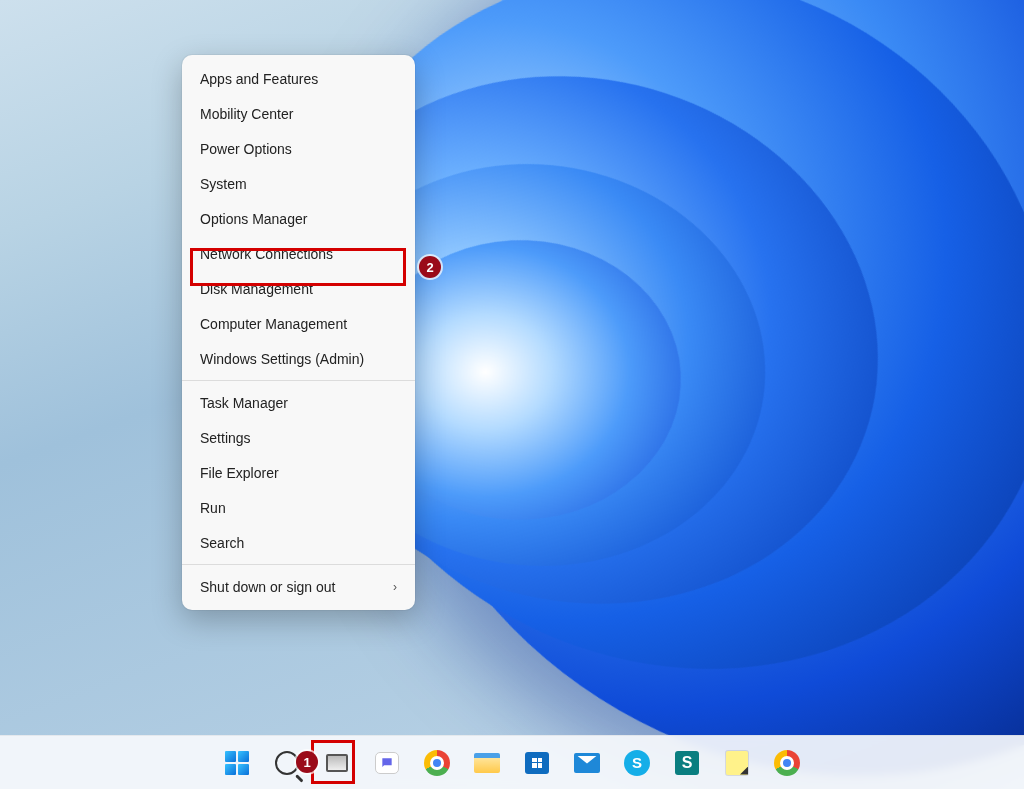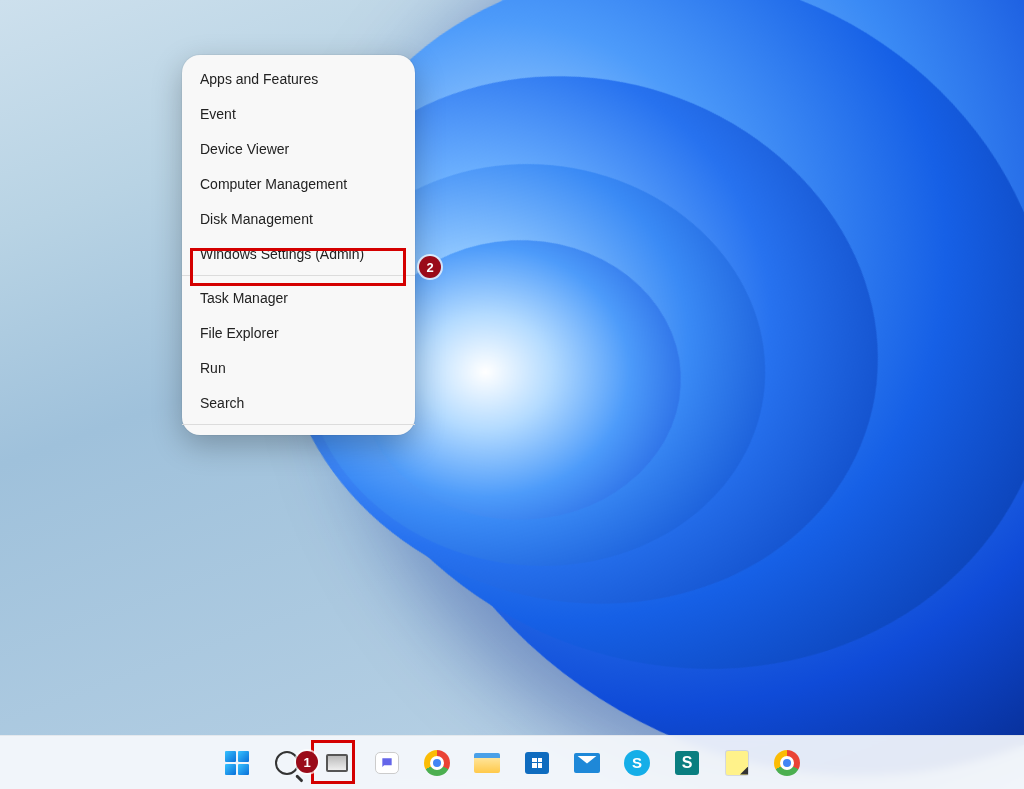--- a/index.html
+++ b/index.html
@@ -21,21 +21,21 @@
   .p4 { width:430px; height:430px; left:320px; top:150px;
         background: radial-gradient(circle at 45% 35%, #ffffff 0%, #8fc7ff 22%, #3a8af5 55%, #1455d3 85%);
         transform: rotate(-36deg) skewX(8deg);}
   .p5 { width:300px; height:300px; left:370px; top:230px;
         background: radial-gradient(circle at 45% 40%, #ffffff 0%, #b4dbff 25%, #4d9bfa 55%, #2262e0 85%);
         transform: rotate(-44deg) skewX(8deg);}
 
   
   .context-menu {
     position:absolute; left:182px; top:55px; width:233px;
-    background:#f8f8f8; border-radius:18px;
+    background:#f8f8f8; border-radius:10px;
     box-shadow:0 10px 30px rgba(0,0,0,.25), 0 0 0 1px rgba(0,0,0,.04);
     padding:6px 0; font-size:14px; color:#222;
   }
   .menu-item {
     position:relative; display:flex; align-items:center; justify-content:space-between;
     height:35px; padding:0 18px; cursor:default;
   }
   .divider { height:1px; background:#dcdcdc; margin:4px 0; }
   .chevron { font-size:12px; color:#555; }
 
@@ -94,48 +94,64 @@
   <div class="petal p3"></div>
   <div class="petal p4"></div>
   <div class="petal p5"></div>
 </div>
 
 <div class="context-menu" id="ctx">
     <div class="menu-item">
       <span>Apps and Features</span>
     </div>
     <div class="menu-item">
-      <span>Event</span>
-    </div>
-    <div class="menu-item">
-      <span>Device Viewer</span>
+      <span>Mobility Center</span>
+    </div>
+    <div class="menu-item">
+      <span>Power Options</span>
+    </div>
+    <div class="menu-item">
+      <span>System</span>
+    </div>
+    <div class="menu-item">
+      <span>Options Manager</span>
+    </div>
+    <div class="menu-item">
+      <span>Network Connections</span>
+    </div>
+    <div class="menu-item">
+      <span>Disk Management</span>
     </div>
     <div class="menu-item">
       <span>Computer Management</span>
     </div>
     <div class="menu-item">
-      <span>Disk Management</span>
-    </div>
-    <div class="menu-item">
       <span>Windows Settings (Admin)</span>
     </div>
     <div class="divider"></div>
     <div class="menu-item">
       <span>Task Manager</span>
     </div>
     <div class="menu-item">
+      <span>Settings</span>
+    </div>
+    <div class="menu-item">
       <span>File Explorer</span>
     </div>
     <div class="menu-item">
       <span>Run</span>
     </div>
     <div class="menu-item">
       <span>Search</span>
     </div>
     <div class="divider"></div>
+    <div class="menu-item">
+      <span>Shut down or sign out</span>
+      <span class="chevron">›</span>
+    </div>
   </div>
 
 <div class="highlight-box-2"></div>
 <div class="callout callout-2">2</div>
 
 <div class="taskbar">
   <div class="tb-btn">
     <span class="ico-start">
         <div></div>
         <div></div>

